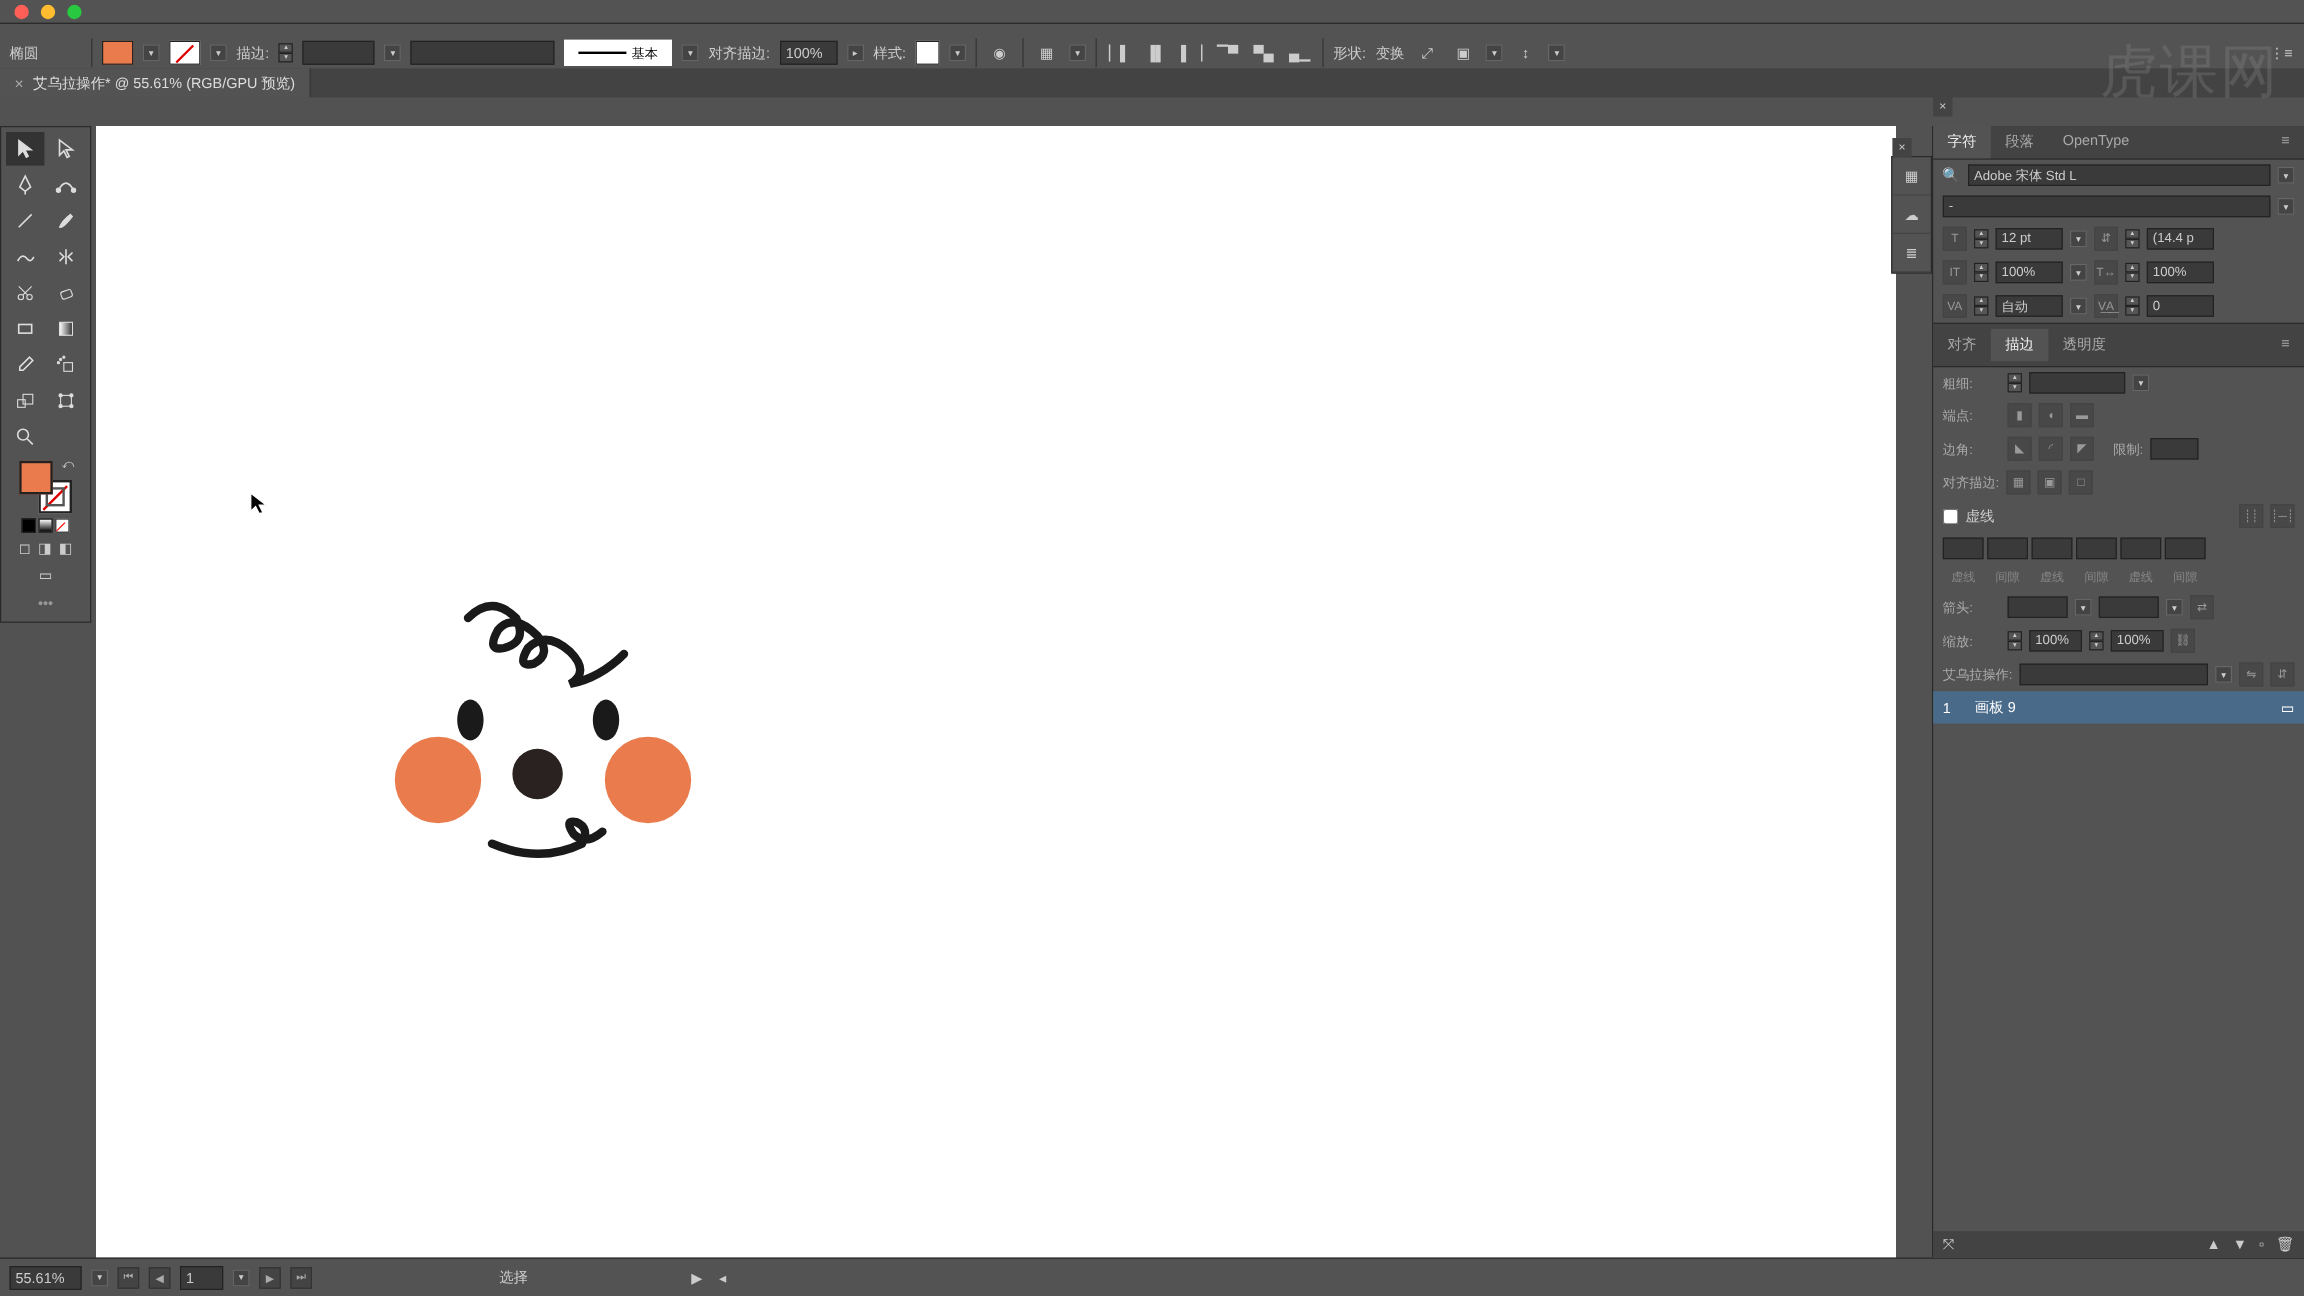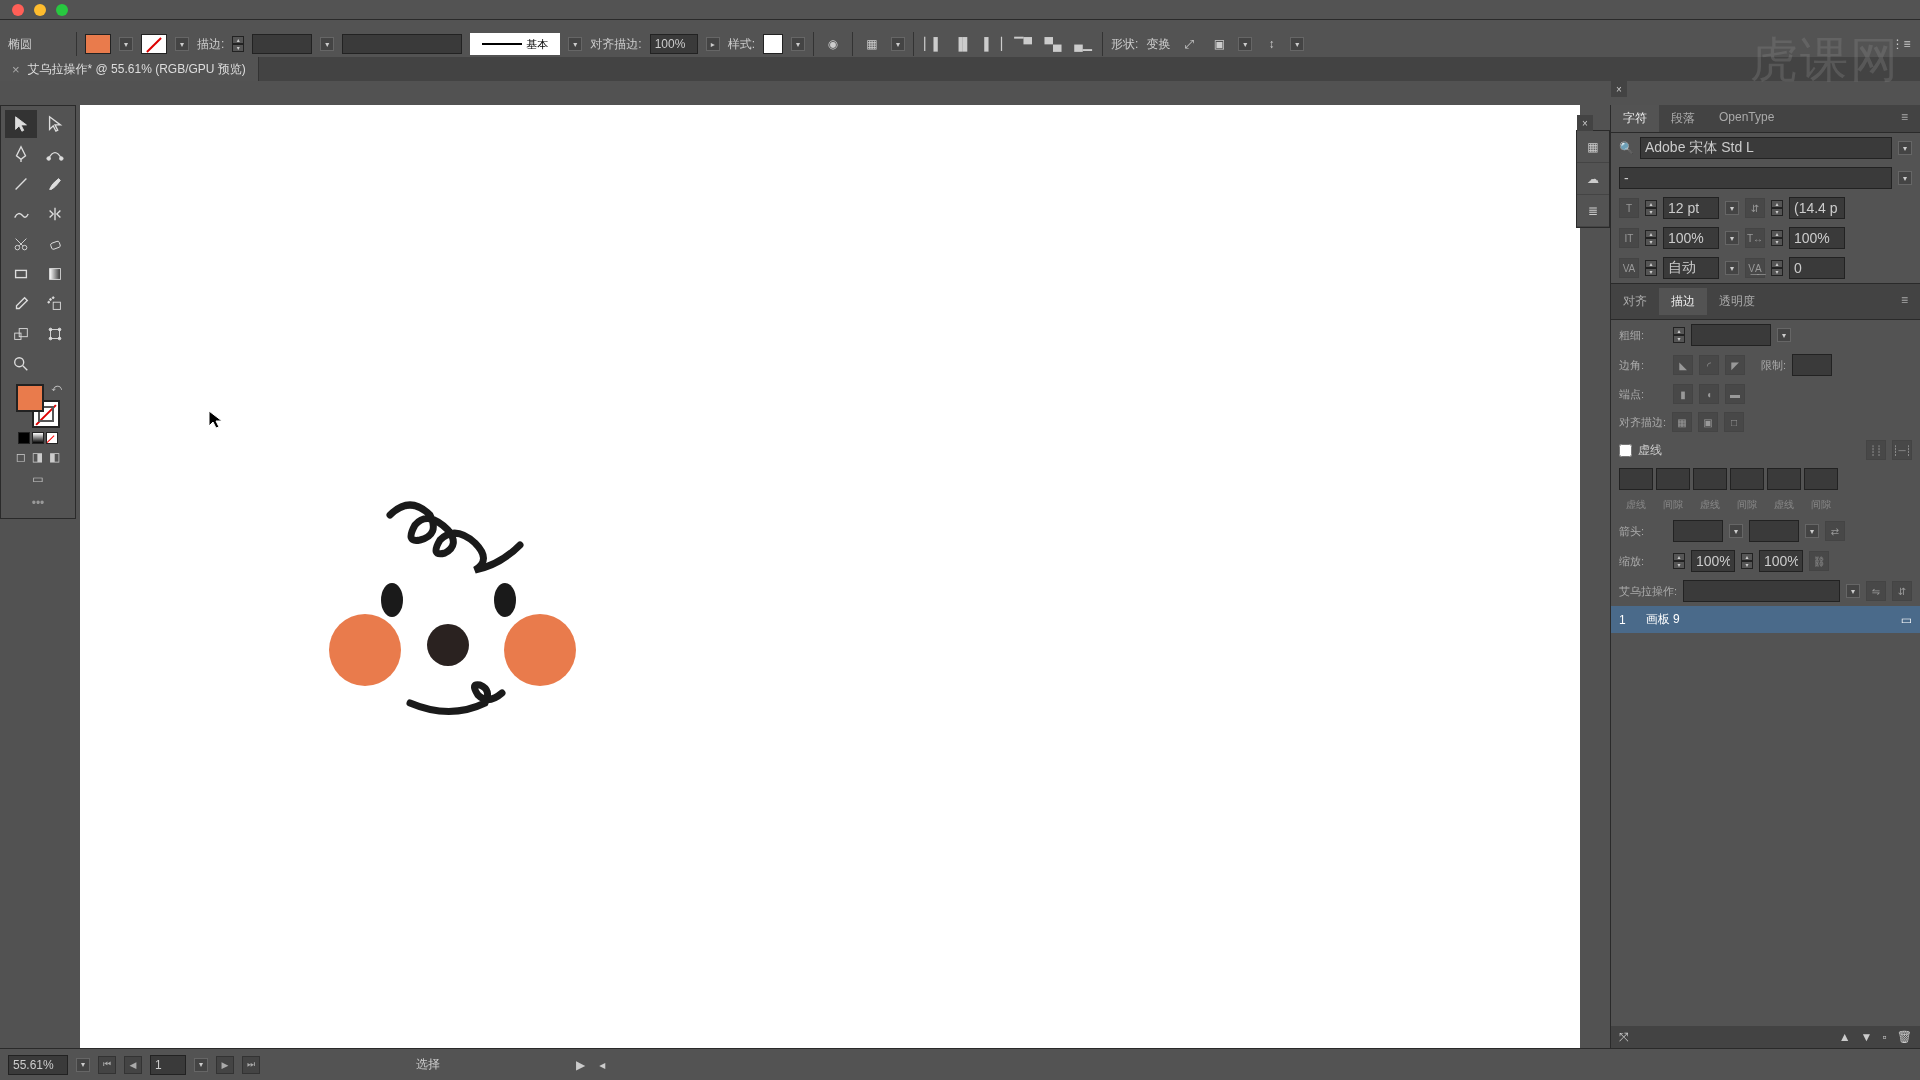--- a/index.html
+++ b/index.html
@@ -44,21 +44,21 @@
 .stroke-box-outer::before { content: ''; position: absolute; left: -2px; right: -2px; top: 50%; border-top: 2px solid #d00; transform: rotate(-45deg); }
 .mini-swatches { display: flex; gap: 2px; margin-top: 4px; }
 .mini-sw { width: 12px; height: 12px; border: 1px solid #222; }
 
 
 .rightpanels { position: absolute; top: 105px; right: 0; width: 310px; bottom: 32px; background: #535353; border-left: 1px solid #2a2a2a; display: flex; flex-direction: column; z-index: 10; }
 .panel-tabs { display: flex; background: #434343; border-bottom: 1px solid #2a2a2a; }
 .panel-tab { padding: 5px 12px; font-size: 12px; color: #aaa; }
 .panel-tab.active { background: #535353; color: #eee; }
 .panel-row { display: flex; align-items: center; padding: 4px 8px; gap: 6px; }
-.panel-input { background: #3a3a3a; border: 1px solid #222; color: #ccc; padding: 2px 4px; font-size: 14px; width: 56px; }
+.panel-input { background: #3a3a3a; border: 1px solid #222; color: #ccc; padding: 2px 4px; font-size: 11px; width: 56px; }
 .panel-label { font-size: 11px; color: #aaa; width: 48px; }
 .spinner { width: 12px; display: flex; flex-direction: column; }
 .spinner div { height: 8px; border: 1px solid #222; background: #555; font-size: 6px; text-align: center; line-height: 6px; }
 .mini-icon { width: 20px; height: 20px; border: 1px solid #444; display: flex; align-items: center; justify-content: center; font-size: 10px; color: #999; background: #484848; }
 .panel-section { border-top: 1px solid #2a2a2a; padding: 4px 0; }
 .btm-tabs { display: flex; background: #434343; font-size: 11px; }
 .btm-tab { padding: 4px 8px; color: #aaa; }
 .btm-tab.active { background: #535353; color: #eee; }
 .artboard-row { background: #4a6a8a; padding: 5px 8px; display: flex; align-items: center; gap: 20px; font-size: 12px; color: #fff; }
 .panel-footer { display: flex; justify-content: flex-end; gap: 10px; padding: 4px 8px; background: #434343; }
@@ -380,32 +380,32 @@
   <div class="panel-row">
       <span class="panel-label">粗细:</span>
     <div class="spinner">
         <div>▴</div>
         <div>▾</div>
       </div>
     <input class="panel-input" style="width: 80px;">
       <div class="dd">▾</div>
   </div>
   <div class="panel-row">
+      <span class="panel-label">端点:</span>
+    <div class="mini-icon">▮</div>
+    <div class="mini-icon">◖</div>
+    <div class="mini-icon">▬</div>
+  </div>
+  <div class="panel-row">
       <span class="panel-label">边角:</span>
     <div class="mini-icon">◣</div>
     <div class="mini-icon">◜</div>
     <div class="mini-icon">◤</div>
     <span class="panel-label" style="width:auto;margin-left:10px">限制:</span>
     <input class="panel-input" style="width: 40px;">
-  </div>
-  <div class="panel-row">
-      <span class="panel-label">端点:</span>
-    <div class="mini-icon">▮</div>
-    <div class="mini-icon">◖</div>
-    <div class="mini-icon">▬</div>
   </div>
   <div class="panel-row">
       <span class="panel-label" style="width:auto">对齐描边:</span>
     <div class="mini-icon">▦</div>
     <div class="mini-icon">▣</div>
     <div class="mini-icon">□</div>
   </div>
   <div class="panel-row">
     <input type="checkbox" style="">
     <span>虚线</span>

